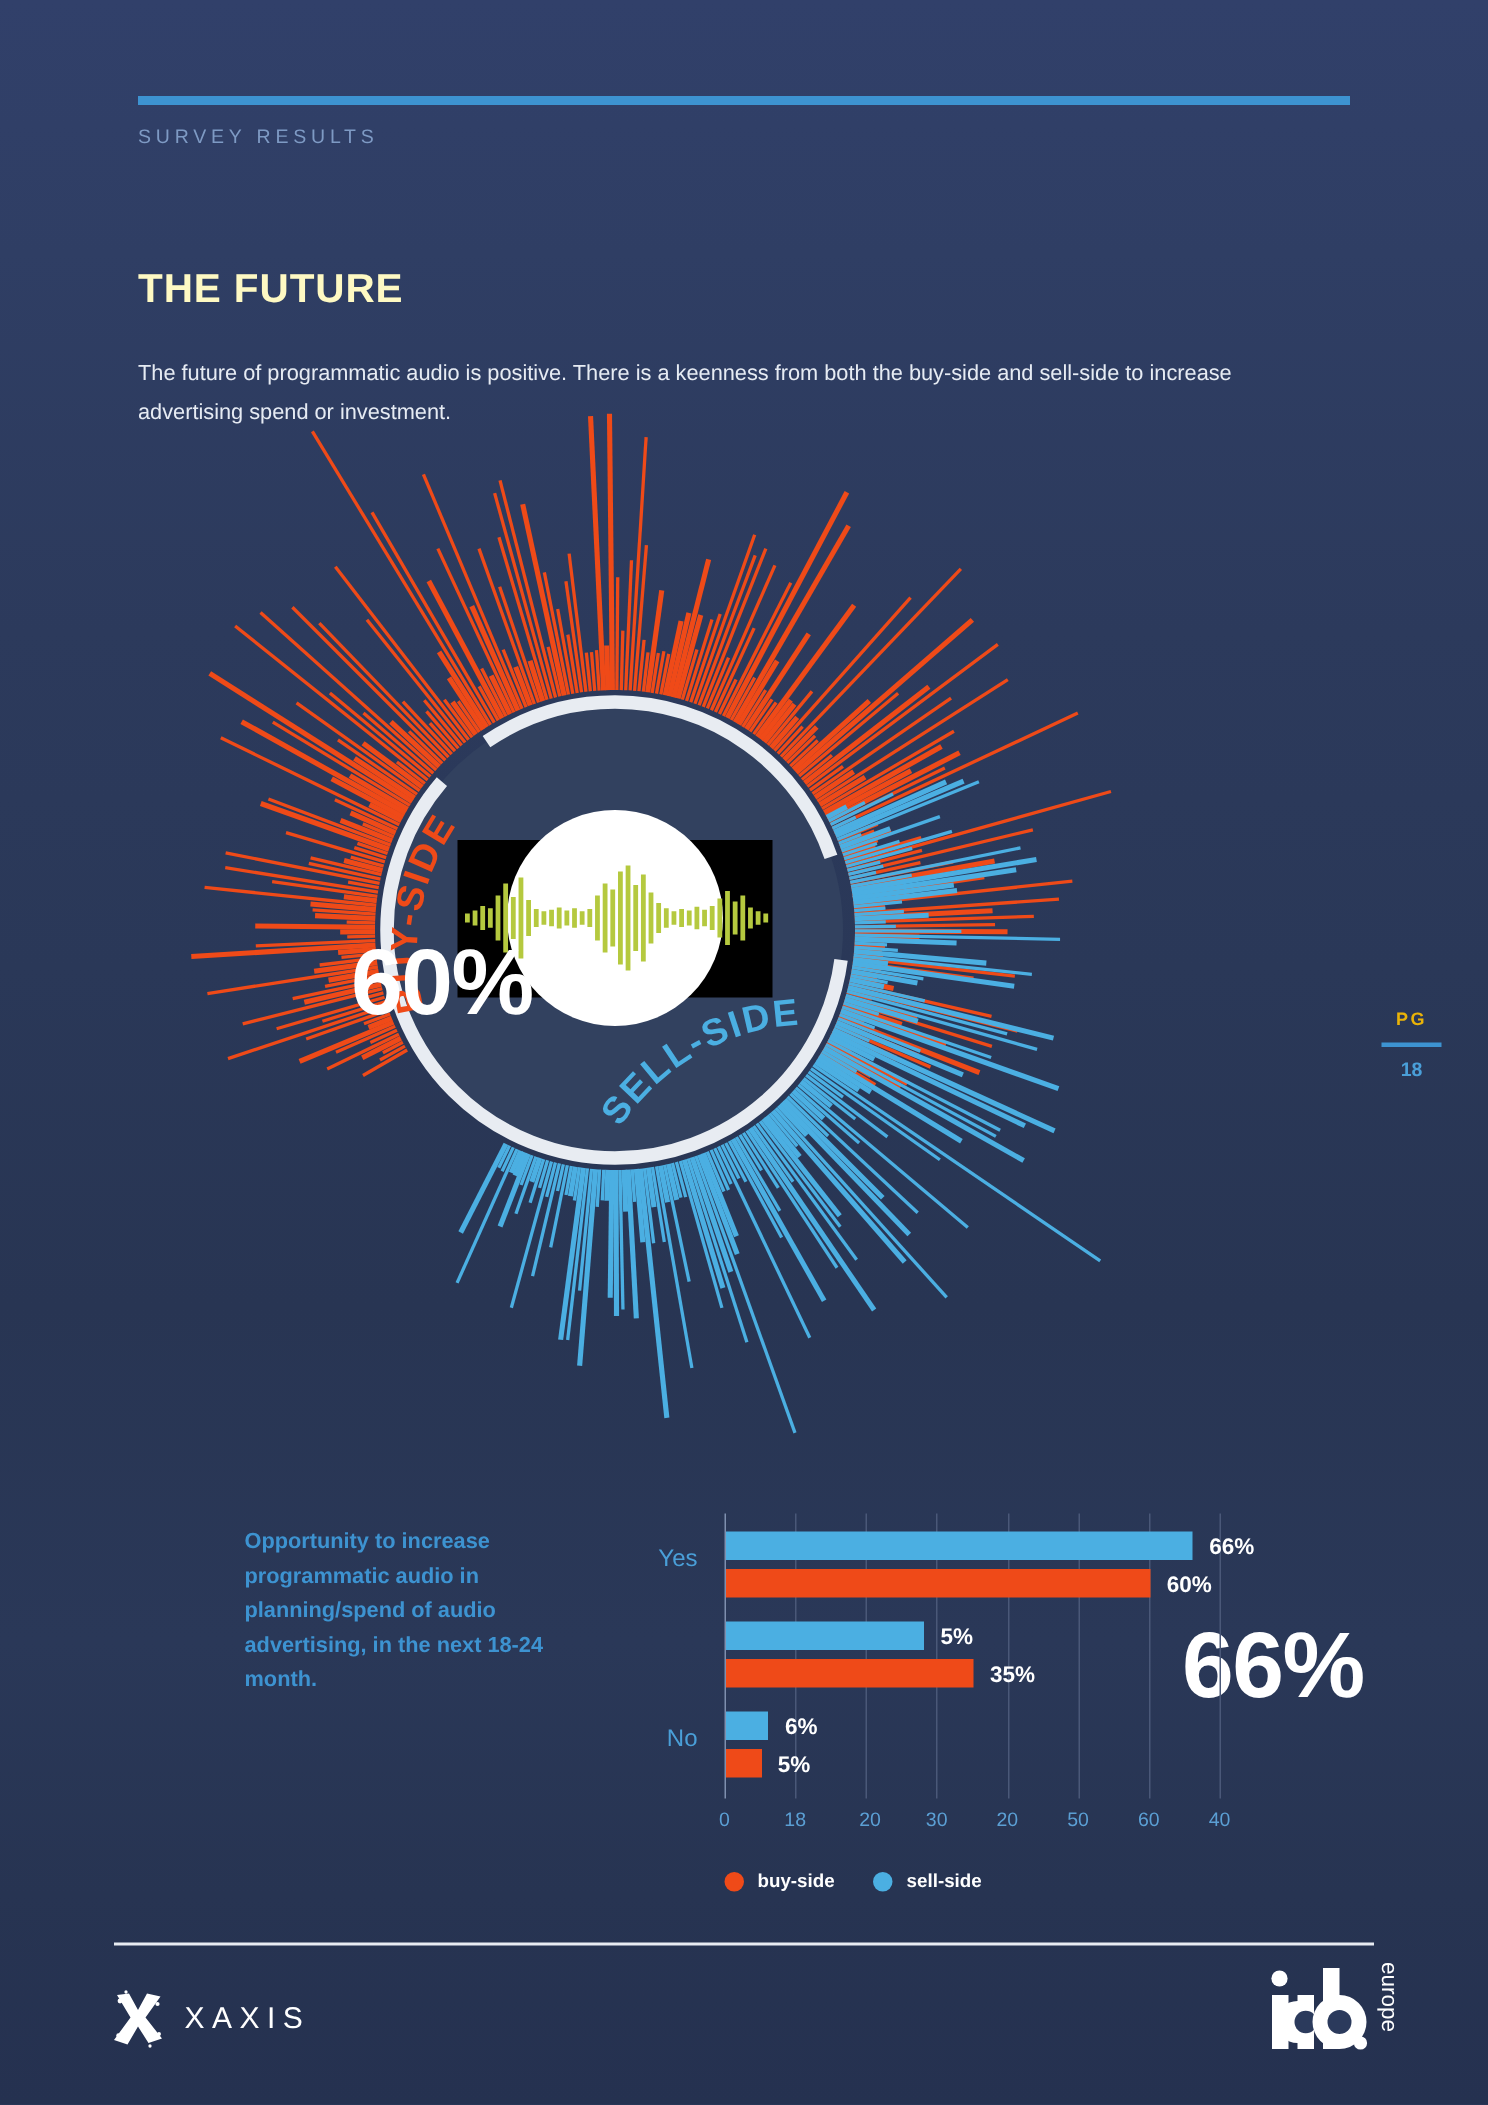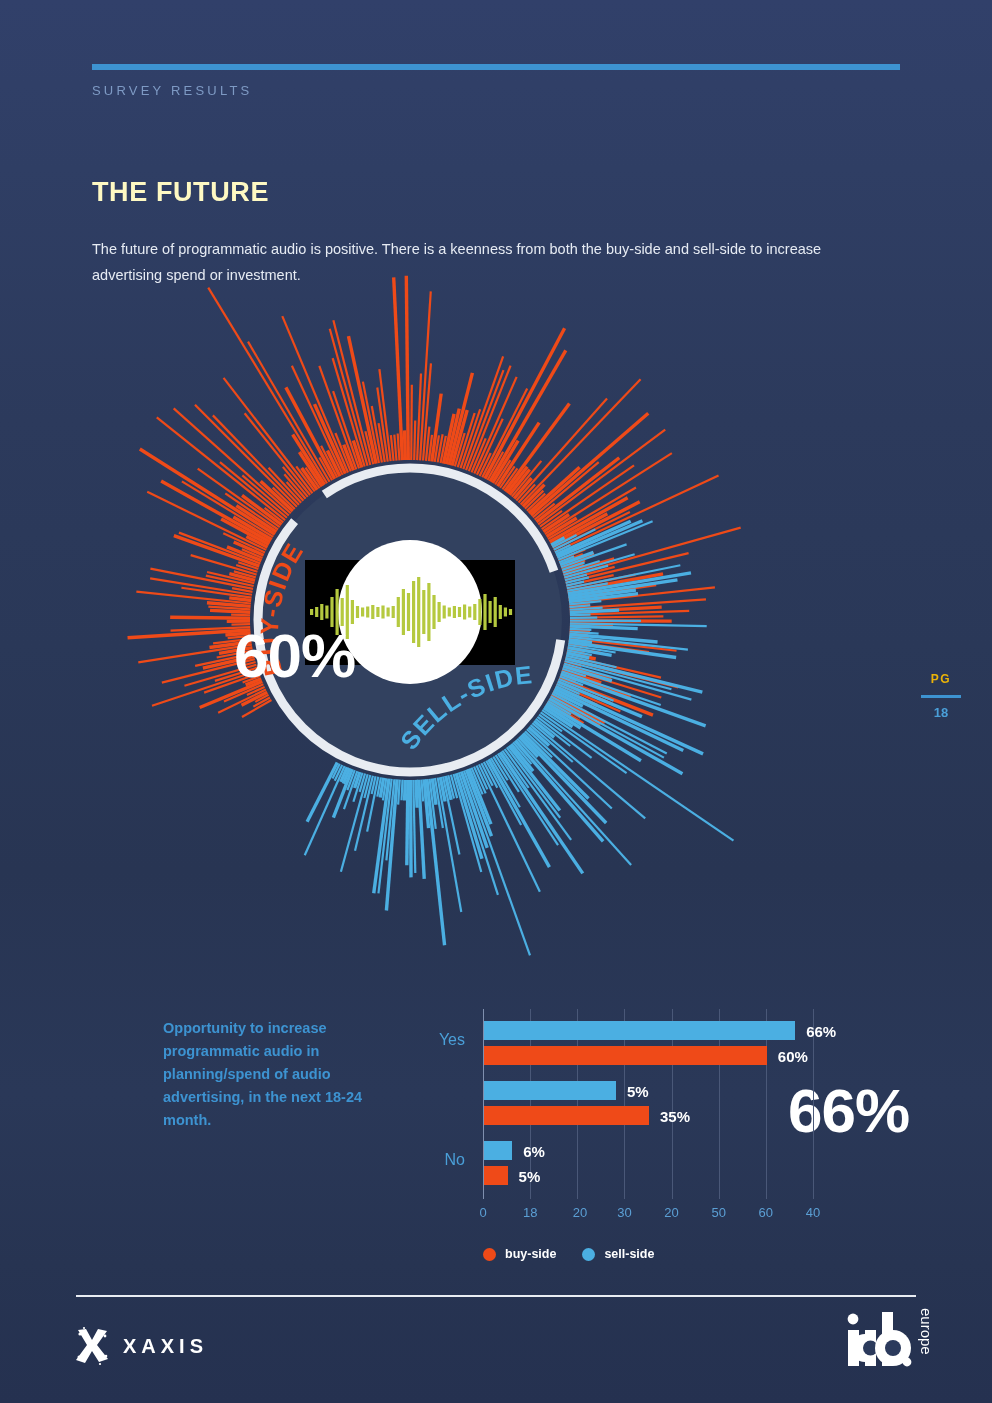--- a/index.html
+++ b/index.html
@@ -90,21 +90,21 @@
   .legend-item{ display:flex; gap:9px; align-items:center;}
   .legend-dot{ width:13px; height:13px; border-radius:50%; display:block;}
   .legend-text{ color:#ffffff; font-size:12.5px; font-weight:bold;}
 
   
   .foot-rule{
     position:absolute; left:76px; top:1295px; width:840px; height:2px;
     background:#e8ecf2; z-index:3;
   }
   .xaxis-logo{ position:absolute; left:72px; top:1326px; display:flex; align-items:center; gap:11px; z-index:3;}
-  .xaxis-word{ color:#ffffff; font-size:20px; font-weight:bold; letter-spacing:5px;}
+  .xaxis-word{ color:#ffffff; font-size:20px; font-weight:normal; letter-spacing:5px;}
   .iab-logo{ position:absolute; left:843px; top:1300px; width:92px; height:76px; z-index:3;}
 </style>
 </head>
 <body>
 
 <div class="bg-bands"></div>
 
 <div class="head-rule"></div>
 <div class="kicker">SURVEY RESULTS</div>
 <div class="page-title">THE FUTURE</div>

